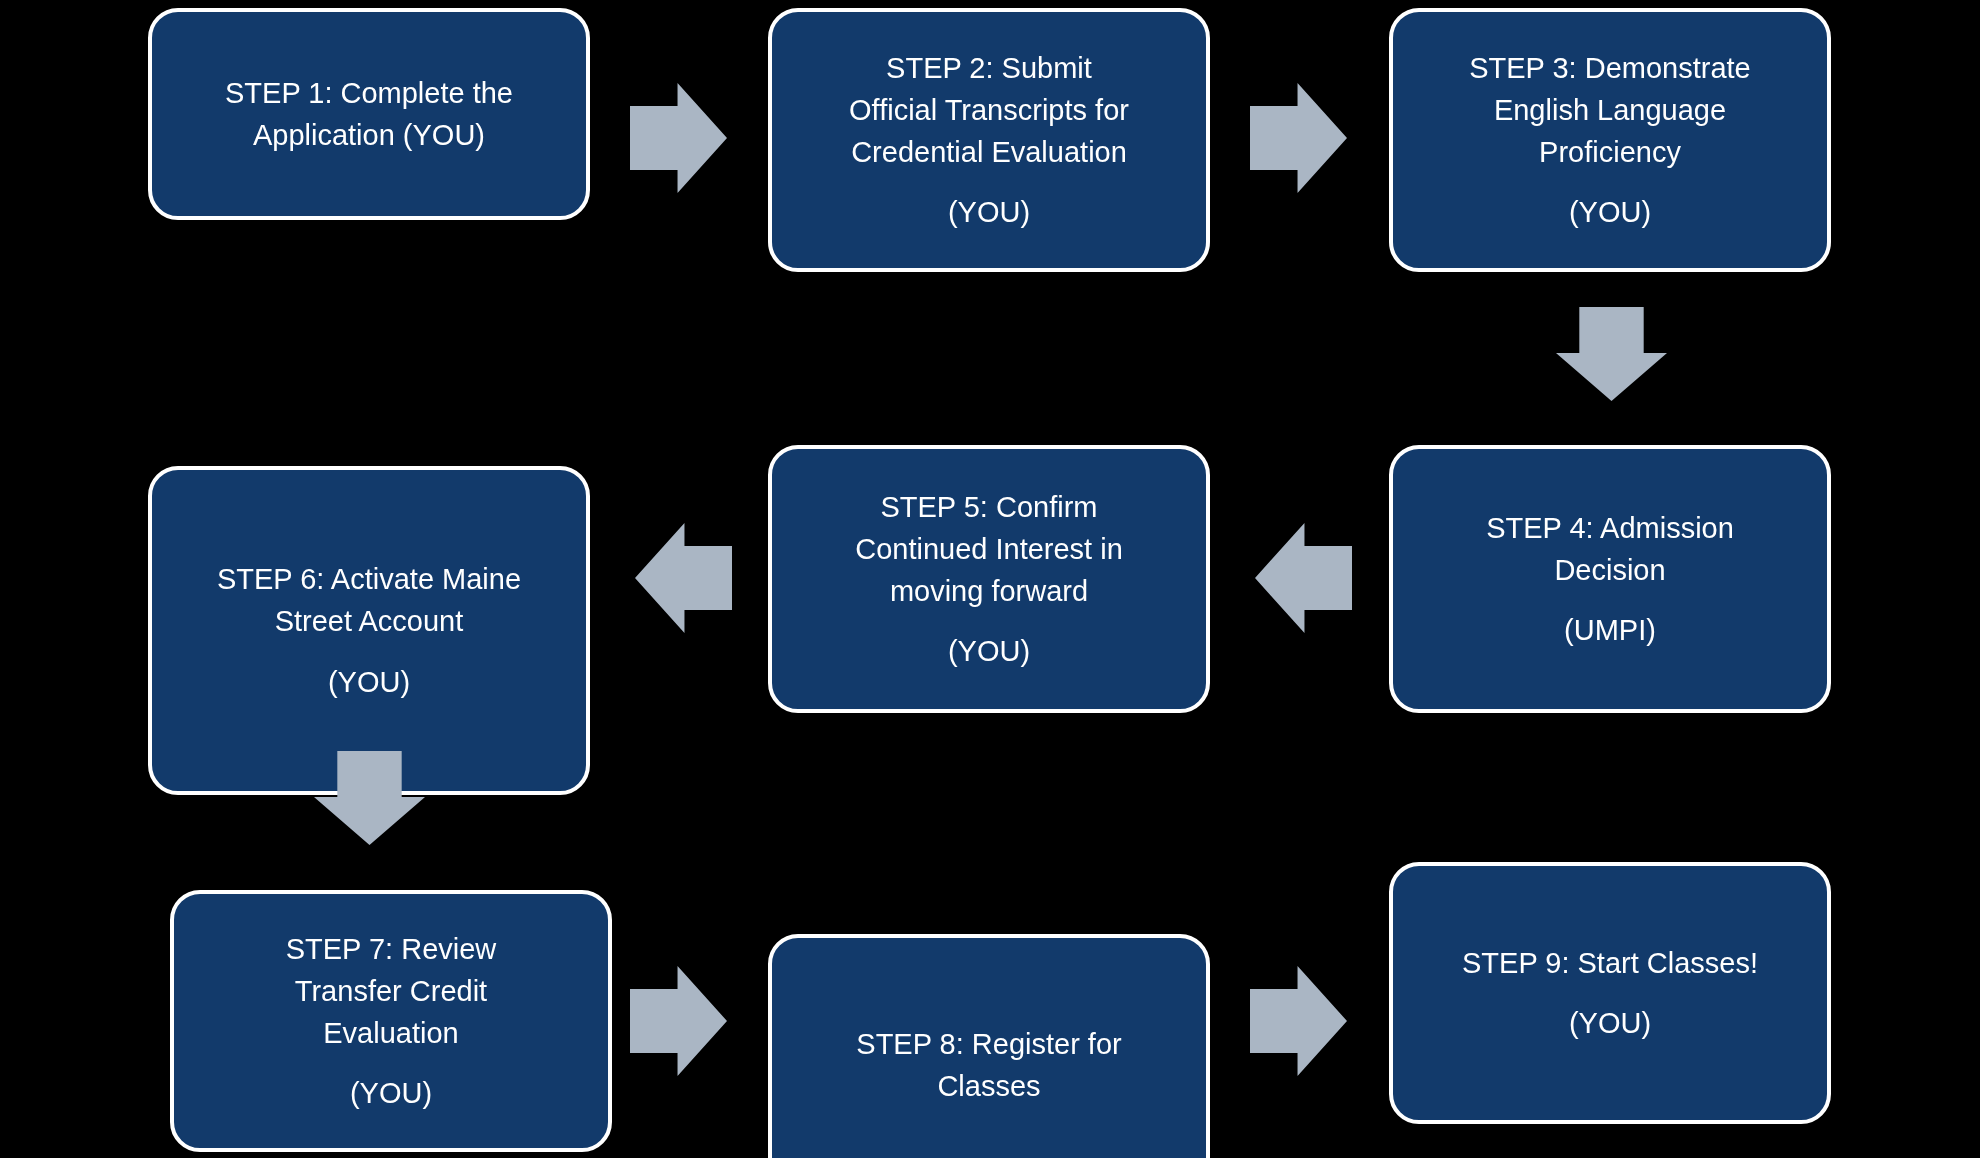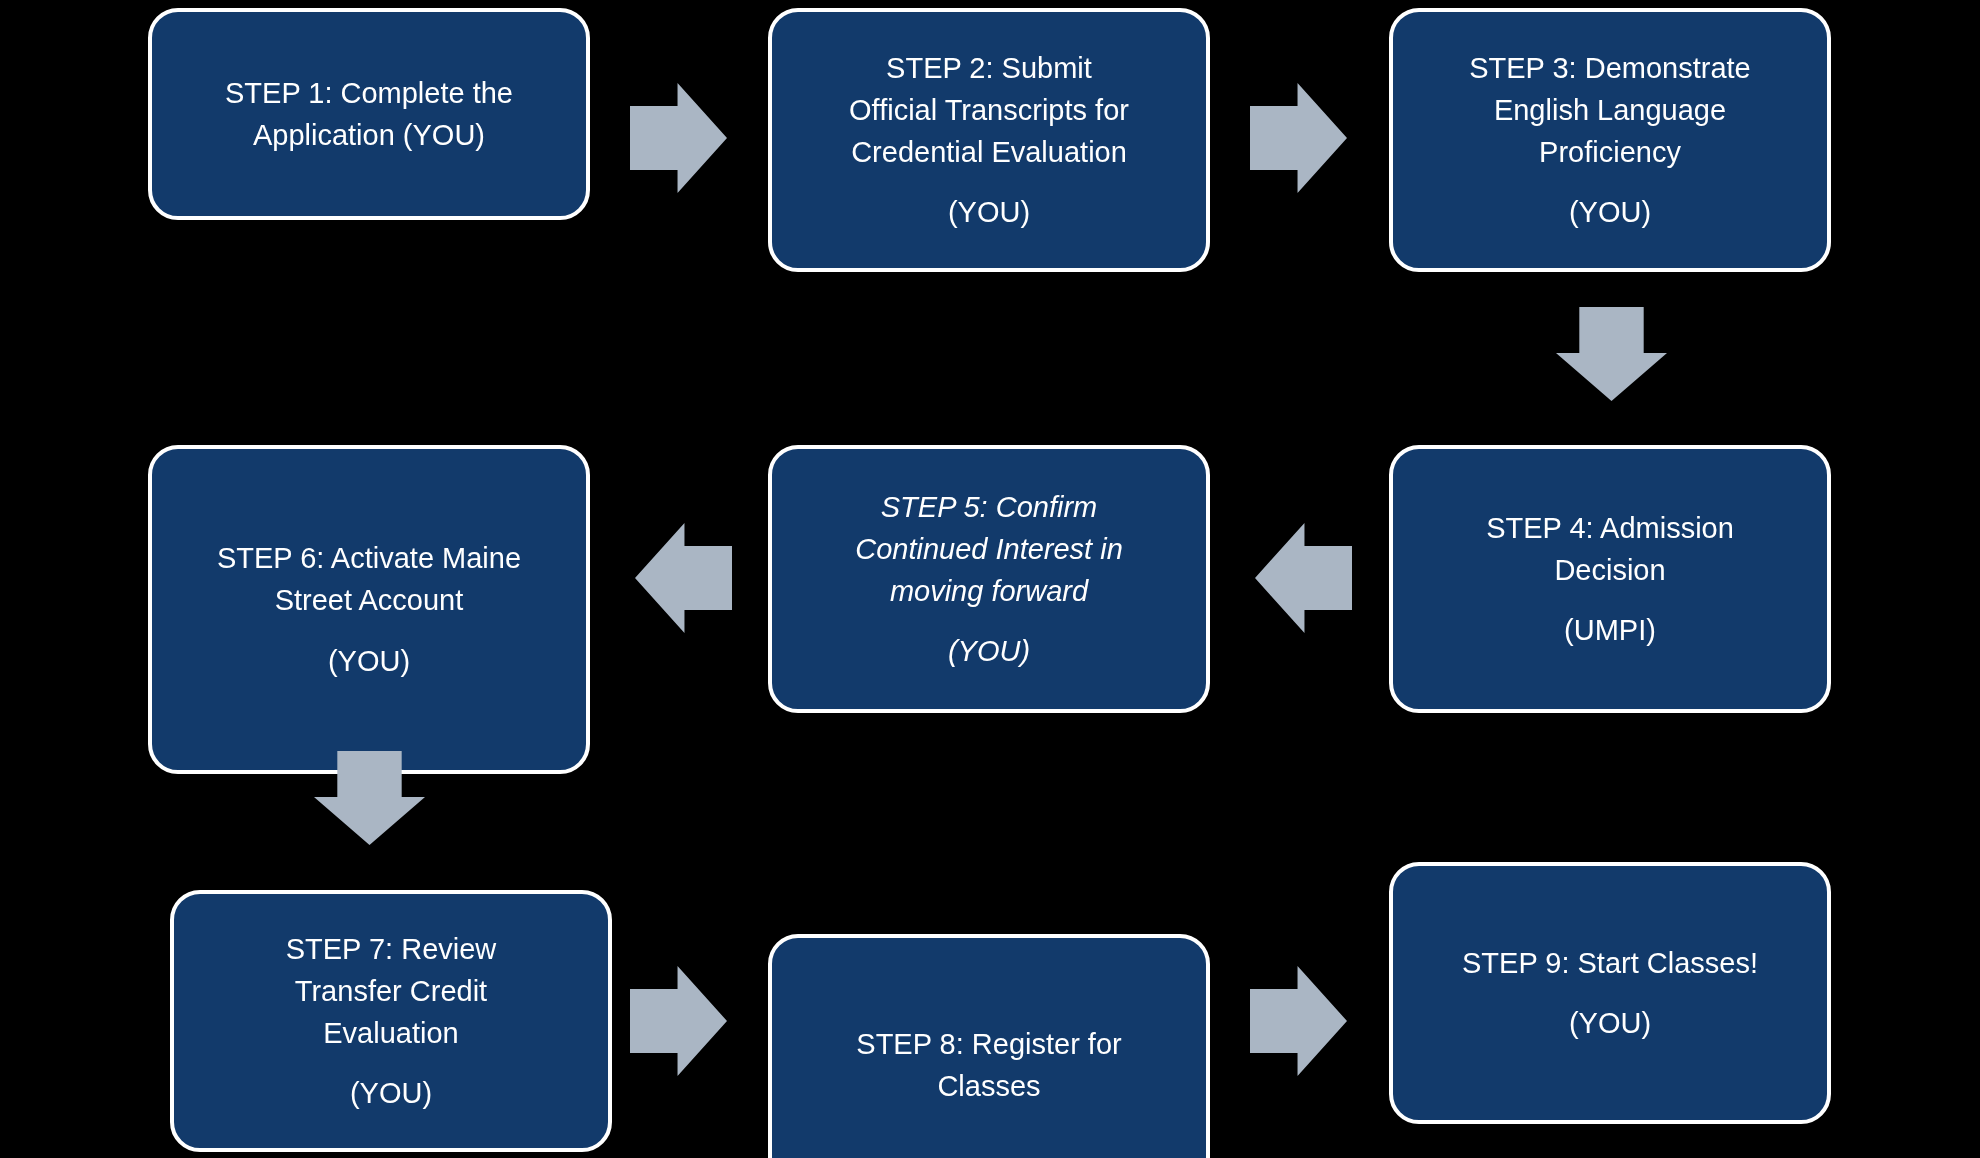--- a/index.html
+++ b/index.html
@@ -28,22 +28,22 @@
     line-height: 1.45;
     padding: 12px 26px;
   }
   .box p.title { margin: 0; white-space: pre-line; }
   .box p.actor { margin: 18px 0 0 0; }
 
   .b1 { left: 148px;  top: 8px;   height: 212px; }
   .b2 { left: 768px;  top: 8px;   height: 264px; }
   .b3 { left: 1389px; top: 8px;   height: 264px; }
   .b4 { left: 1389px; top: 445px; height: 268px; }
-  .b5 { left: 768px;  top: 445px; height: 268px; font-style: italic; }
-  .b6 { left: 148px;  top: 445px; height: 329px; }
+  .b5 { left: 768px;  top: 445px; height: 268px; }
+  .b6 { left: 148px;  top: 466px; height: 329px; }
   .b7 { left: 148px;  top: 890px; height: 262px; margin-left: 22px; }
   .b8 { left: 768px;  top: 890px; height: 262px; margin-top: 44px; }
   .b9 { left: 1389px; top: 862px; height: 262px; }
 
   .arrow { position: absolute; background: #AAB6C4; }
   .arrow.right {
     width: 97px; height: 110px;
     clip-path: polygon(0 21%, 49% 21%, 49% 0, 100% 50%, 49% 100%, 49% 79%, 0 79%);
   }
   .arrow.left {

